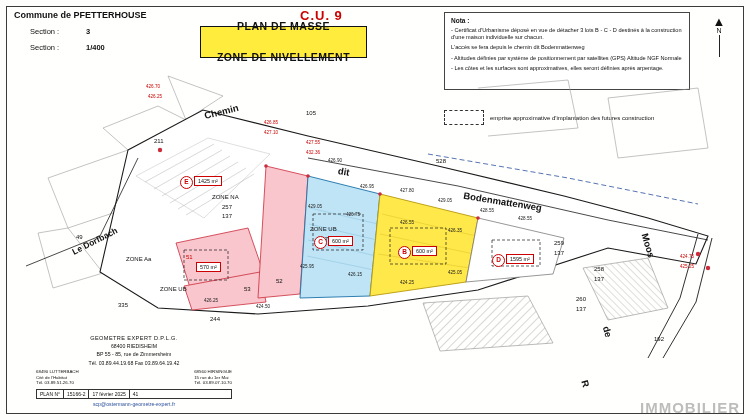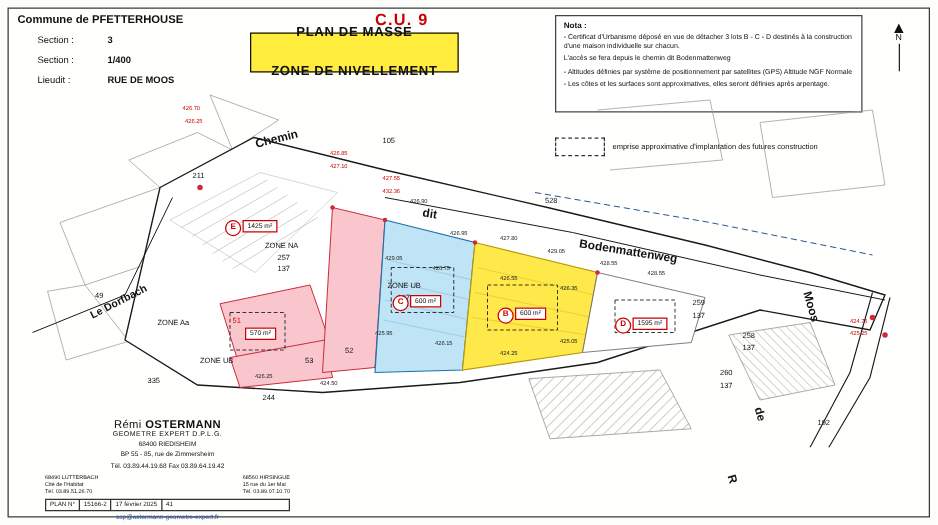--- a/index.html
+++ b/index.html
@@ -64,24 +64,20 @@
   <div class="commune">Commune de PFETTERHOUSE</div>
 
   <div class="hdr-box">
     <div class="hdr-row">
       <span class="hdr-k">Section :</span>
       <span class="hdr-v">3</span>
     </div>
     <div class="hdr-row">
       <span class="hdr-k">Section :</span>
       <span class="hdr-v">1/400</span>
-    </div>
-    <div class="hdr-row">
-      <span class="hdr-k">Lieudit :</span>
-      <span class="hdr-v">RUE DE MOOS</span>
     </div>
   </div>
 
   <div class="cu2">C.U. 9</div>
 
   <div class="titlebox">
     <div>PLAN DE MASSE</div>
     <div>ZONE DE NIVELLEMENT</div>
   </div>
 
@@ -260,24 +256,20 @@
     <div class="tiny" style="left:340px;top:214px;">426.15</div>
     <div class="tiny" style="left:392px;top:222px;">424.25</div>
     <div class="tiny" style="left:440px;top:212px;">425.05</div>
     <div class="tiny red" style="left:672px;top:196px;">424.75</div>
     <div class="tiny red" style="left:672px;top:206px;">425.25</div>
     <div class="tiny" style="left:196px;top:240px;">426.25</div>
     <div class="tiny" style="left:248px;top:246px;">424.50</div>
   </div>
 
   <div class="cartouche">
-    <div class="nm">
-      <span class="first">Rémi</span>
-      <span>OSTERMANN</span>
-    </div>
     <div class="sub">GEOMETRE EXPERT D.P.L.G.</div>
     <div class="addr">68400 RIEDISHEIM</div>
     <div class="addr">BP 55 - 85, rue de Zimmersheim</div>
     <div class="addr">Tél. 03.89.44.19.68          Fax 03.89.64.19.42</div>
     <div class="cols">
       <div>
         <div>68490 LUTTERBACH</div>
         <div>Cité de l'Habitat</div>
         <div>Tél. 03.89.51.26.70</div>
       </div>
@@ -289,13 +281,14 @@
     </div>
     <div class="planrow">
       <div>PLAN N°</div>
       <div>15166-2</div>
       <div>17 février 2025</div>
       <div>41</div>
     </div>
     <div class="addr" style="margin-top:2px;color:#2b4f9e;">scp@ostermann-geometre-expert.fr</div>
   </div>
 
+  <div class="watermark">IMMOBILIER</div>
 </div>
 
 </body></html>

